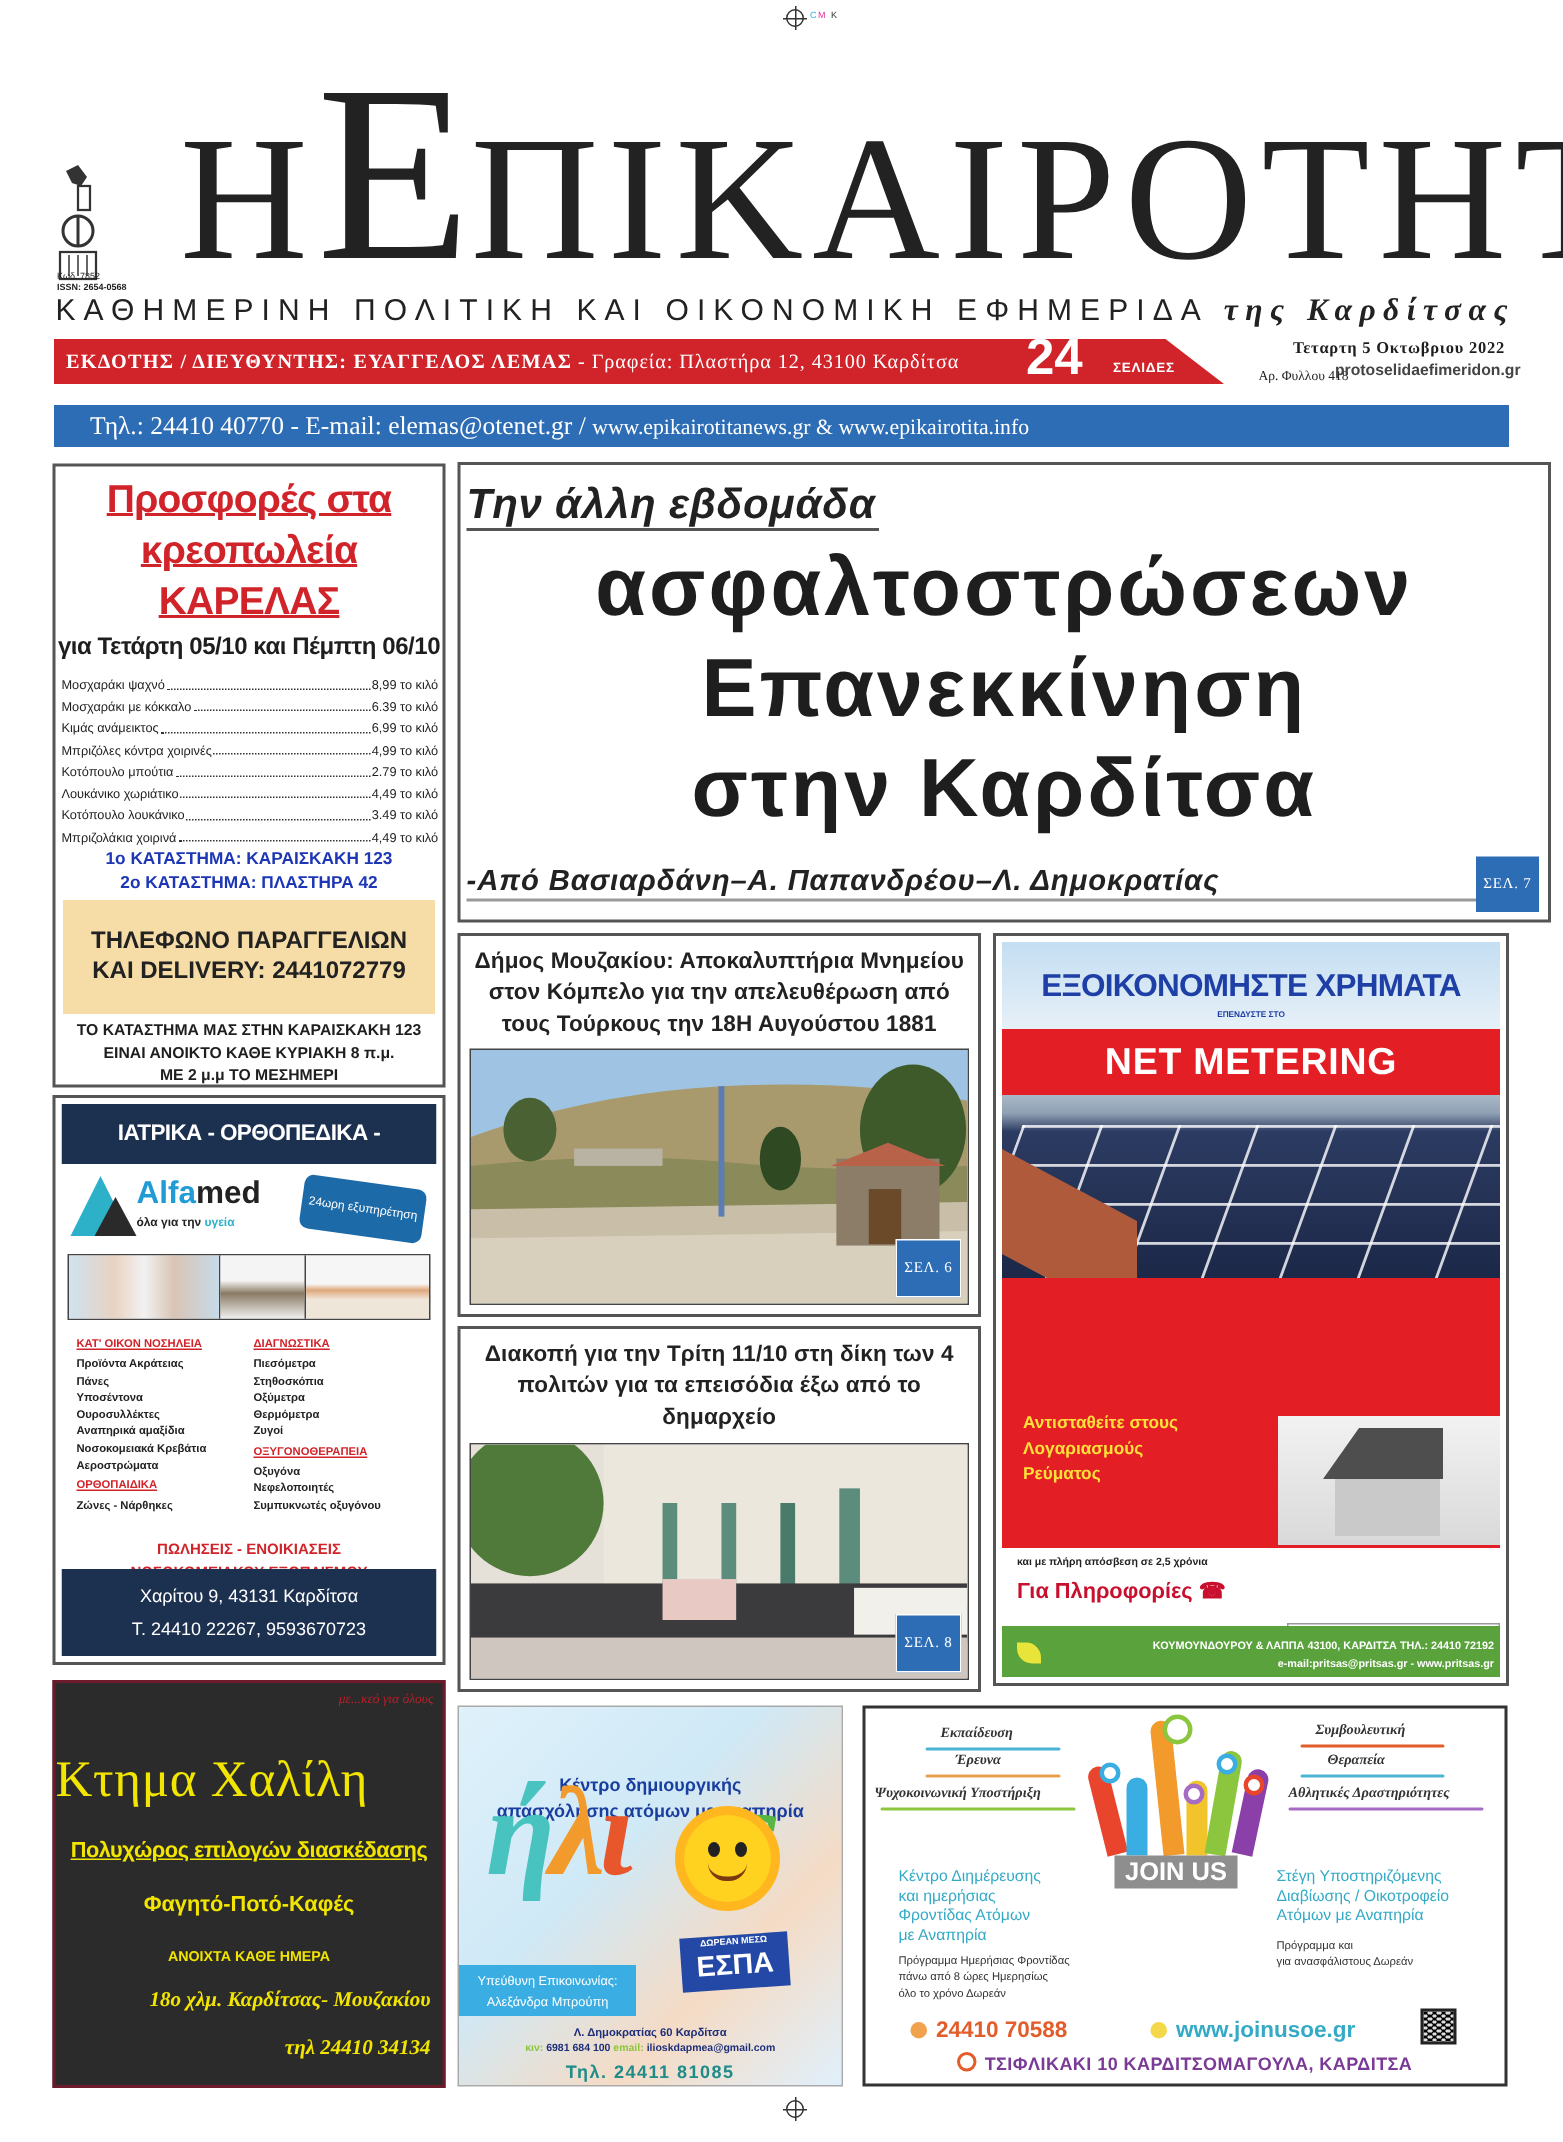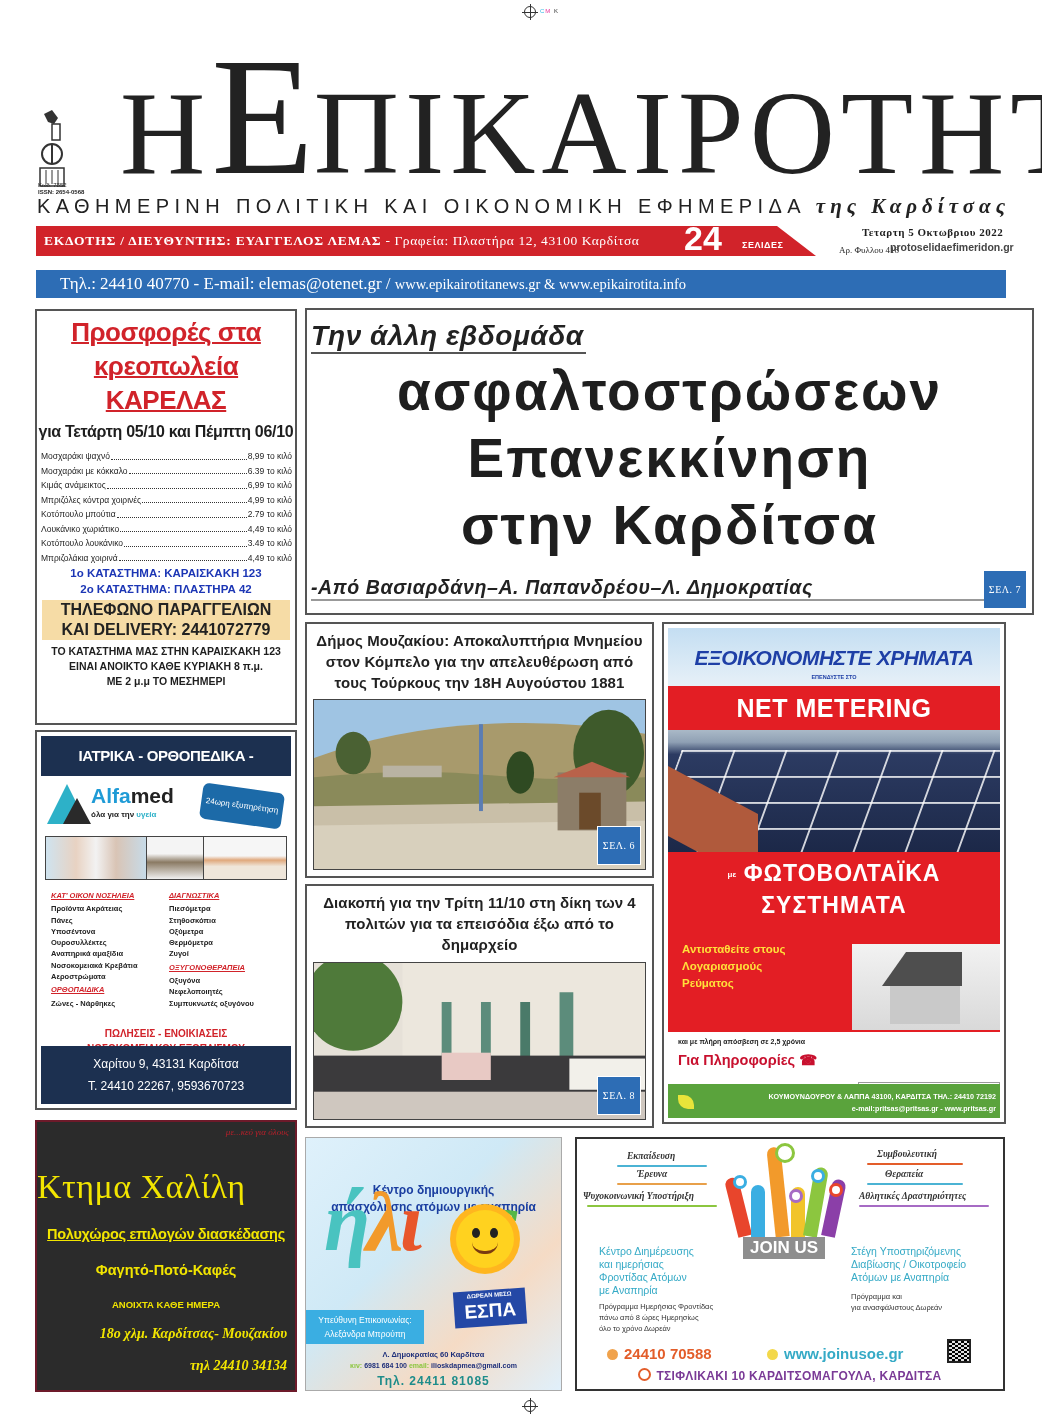--- a/index.html
+++ b/index.html
@@ -46,41 +46,41 @@
   
   .karelas { left: 35px; top: 309px; width: 262px; height: 416px; }
   .k-title { text-align: center; color: #d1232a; font-weight: bold; font-size: 26px; line-height: 34px; letter-spacing: -0.5px; margin-top: 4px; }
   .k-title span { text-decoration: underline; text-decoration-thickness: 2px; }
   .k-dates { text-align: center; font-weight: bold; font-size: 16px; margin: 6px 0 8px; letter-spacing: -0.3px; }
   .k-row { display: flex; font-size: 8.5px; line-height: 14.5px; padding: 0 3px 0 4px; white-space: nowrap; }
   .k-row .name { flex: 0 0 auto; }
   .k-row .dots { flex: 1 1 auto; border-bottom: 1px dotted #333; margin: 0 1px 4px; }
   .k-row .price { flex: 0 0 auto; }
   .k-store { text-align: center; color: #1c36b5; font-weight: bold; font-size: 11.5px; line-height: 16px; }
-  .k-phone { background: #f6dca6; text-align: center; font-weight: bold; font-size: 16px; line-height: 20px; margin: 3px 5px; padding: 0 0; color: #222; }
+  .k-phone { background: #f6dca6; text-align: center; font-weight: bold; font-size: 16px; line-height: 20px; margin: 3px 5px; padding: 18px 0; color: #222; }
   .k-note { text-align: center; font-weight: bold; font-size: 10.5px; line-height: 15px; margin-top: 4px; }
 
   
   .alfamed { left: 35px; top: 730px; width: 262px; height: 380px; padding: 4px; }
   .am-inner { width: 100%; height: 100%; background: #fff; position: relative; overflow: hidden; }
   .am-head { background: #1c3050; color: #fff; text-align: center; font-weight: bold; font-size: 15px; height: 40px; line-height: 40px; letter-spacing: -0.4px; }
   .am-logo { position: absolute; left: 6px; top: 46px; width: 120px; height: 46px; }
   .am-tri1 { position: absolute; left: 0; top: 2px; width: 0; height: 0; border-left: 20px solid transparent; border-right: 20px solid transparent; border-bottom: 40px solid #2db1c8; }
   .am-tri2 { position: absolute; left: 16px; top: 16px; width: 0; height: 0; border-left: 14px solid transparent; border-right: 14px solid transparent; border-bottom: 26px solid #2a2a2a; }
   .am-name { position: absolute; left: 44px; top: 2px; font-size: 21px; font-weight: bold; color: #1f9bd6; }
   .am-name span { color: #222; }
   .am-slogan { position: absolute; left: 44px; top: 28px; font-size: 8px; font-weight: bold; color: #222; }
   .am-slogan span { color: #2db1c8; }
   .am-brush { position: absolute; left: 160px; top: 52px; width: 82px; height: 36px; background: #1c6aa8; transform: rotate(8deg); border-radius: 6px; color: #fff; font-size: 8px; text-align: center; line-height: 36px; }
   .am-photos { position: absolute; left: 4px; top: 100px; width: 242px; height: 44px; display: flex; border: 1px solid #444; }
   .am-ph { height: 100%; border-right: 1px solid #444; }
   .am-ph:last-child { border-right: none; }
   .am-cols { position: absolute; left: 10px; top: 152px; width: 236px; display: flex; font-size: 7.5px; line-height: 11.3px; font-weight: bold; color: #222; }
   .am-col { width: 50%; }
-  .am-h { color: #d1232a; text-decoration: underline; margin: 2px 0 2px; font-style: italic; }
+  .am-h { color: #d1232a; text-decoration: underline; margin: 2px 0 2px; }
   .am-sale { position: absolute; left: 0; width: 100%; top: 290px; text-align: center; color: #d1232a; font-weight: bold; font-size: 10px; line-height: 15px; }
   .am-foot { position: absolute; left: 0; bottom: 0; width: 100%; height: 58px; background: #1c3050; color: #fff; text-align: center; font-size: 12px; line-height: 22px; padding-top: 7px; }
 
   
   .ktima { left: 35px; top: 1120px; width: 262px; height: 272px; background: #2b2b2b; border: 2px solid #6d1a2a; color: #f2e500; }
   .kt-tag { position: absolute; right: 6px; top: 5px; font-family: "Liberation Serif", serif; font-style: italic; font-size: 9px; color: #b8202a; }
   .kt-name { position: absolute; left: 0; width: 100%; top: 46px; text-align: left; font-family: "Liberation Serif", serif; font-size: 34px; letter-spacing: 0.5px; }
   .kt-sub { position: absolute; left: 0; width: 100%; top: 104px; text-align: center; font-size: 14.5px; font-weight: bold; text-decoration: underline; letter-spacing: -0.3px; }
   .kt-food { position: absolute; left: 0; width: 100%; top: 140px; text-align: center; font-size: 14.5px; font-weight: bold; }
   .kt-open { position: absolute; left: 0; width: 100%; top: 177px; text-align: center; font-size: 9.5px; font-weight: bold; }
@@ -102,21 +102,21 @@
   .story-head { text-align: center; font-size: 15px; line-height: 21px; color: #222; padding: 6px 6px 0; letter-spacing: 0.1px; }
   .story-photo { position: absolute; left: 6px; right: 6px; border: 1px solid #444; overflow: hidden; }
   .story1 .story-photo { top: 75px; bottom: 6px; }
   .story2 .story-photo { top: 76px; bottom: 6px; }
   .story .page-tag { right: 4px; bottom: 4px; border: 1px solid #fff; }
 
   
   .pritsas { left: 662px; top: 622px; width: 344px; height: 502px; padding: 4px; }
   .pr-inner { position: relative; width: 100%; height: 100%; overflow: hidden; background: #fff; }
   .pr-sky { position: absolute; left: 0; top: 0; width: 100%; height: 60px; background: linear-gradient(#c4def2, #e8f1f8); }
-  .pr-h1 { position: absolute; left: 0; width: 100%; top: 18px; text-align: center; color: #1e3fa6; font-weight: bold; font-size: 21px; letter-spacing: -0.5px; font-style: italic; }
+  .pr-h1 { position: absolute; left: 0; width: 100%; top: 18px; text-align: center; color: #1e3fa6; font-weight: bold; font-size: 21px; letter-spacing: -0.5px; }
   .pr-h1s { position: absolute; left: 0; width: 100%; top: 46px; text-align: center; color: #1e3fa6; font-weight: bold; font-size: 5.5px; }
   .pr-net { position: absolute; left: 0; width: 100%; top: 58px; height: 44px; background: #e31e24; color: #fff; text-align: center; font-weight: bold; font-size: 25px; line-height: 44px; letter-spacing: 0.5px; }
   .pr-solar { position: absolute; left: 0; width: 100%; top: 102px; height: 122px; background: linear-gradient(#aab9c7 0%, #8fa0b4 10%, #2c3b62 20%, #1c2848 100%); overflow: hidden; }
   .pr-grid { position: absolute; left: -10px; top: 20px; width: 380px; height: 130px; background-image: linear-gradient(90deg, rgba(255,255,255,0.8) 2px, transparent 2px), linear-gradient(rgba(255,255,255,0.8) 2px, transparent 2px); background-size: 52px 26px; transform: skewX(-20deg); }
   .pr-roof { position: absolute; left: 0; top: 60px; width: 90px; height: 70px; background: #b05a3c; transform: skewY(28deg); }
   .pr-red { position: absolute; left: 0; width: 100%; top: 224px; height: 180px; background: #e31e24; }
   .pr-foto { position: absolute; left: 0; width: 100%; top: 230px; text-align: center; color: #fff; font-weight: bold; font-size: 23px; line-height: 30px; letter-spacing: 1px; }
   .pr-foto .me { font-size: 8px; vertical-align: middle; letter-spacing: 0; }
   .pr-yellow { position: absolute; left: 14px; top: 313px; color: #ffe13a; font-weight: bold; font-size: 11.5px; line-height: 17px; }
   .pr-house { position: absolute; left: 184px; top: 316px; width: 148px; height: 86px; background: linear-gradient(#f2f2f2, #d9d9d9); }
@@ -399,24 +399,20 @@
   <div class="pr-inner">
     <div class="pr-sky"></div>
     <div class="pr-h1">ΕΞΟΙΚΟΝΟΜΗΣΤΕ ΧΡΗΜΑΤΑ</div>
     <div class="pr-h1s">ΕΠΕΝΔΥΣΤΕ ΣΤΟ</div>
     <div class="pr-net">NET METERING</div>
     <div class="pr-solar">
       <div class="pr-grid"></div>
       <div class="pr-roof"></div>
     </div>
     <div class="pr-red"></div>
-    <div class="pr-foto">
-      <div><span class="me">με</span> <span>ΦΩΤΟΒΟΛΤΑΪΚΑ</span></div>
-      <div>ΣΥΣΤΗΜΑΤΑ</div>
-    </div>
     <div class="pr-yellow">
       <div>Αντισταθείτε στους</div>
       <div>Λογαριασμούς</div>
       <div>Ρεύματος</div>
     </div>
     <div class="pr-house">
       <div class="pr-house-roof"></div>
       <div class="pr-house-wall"></div>
     </div>
     <div class="pr-white" style="top:404px;height:50px;"></div>

